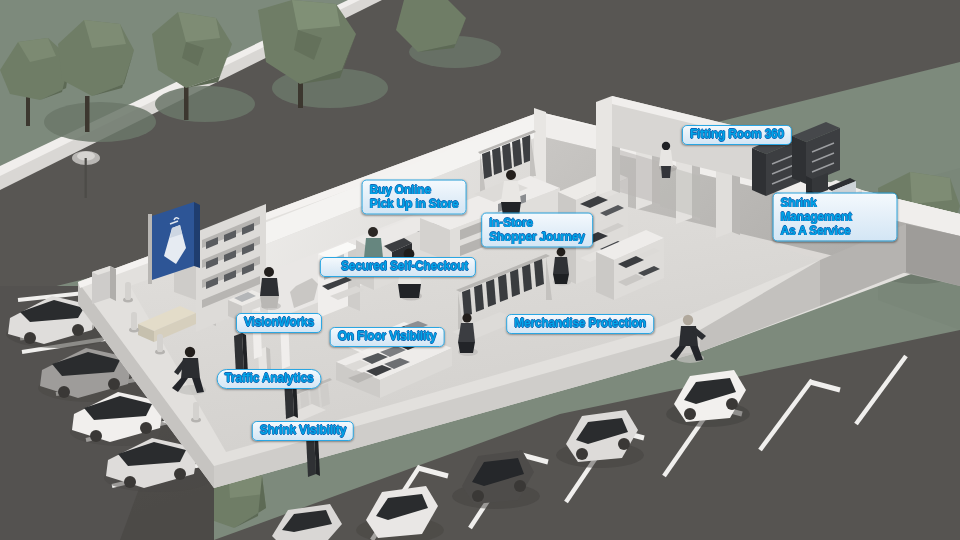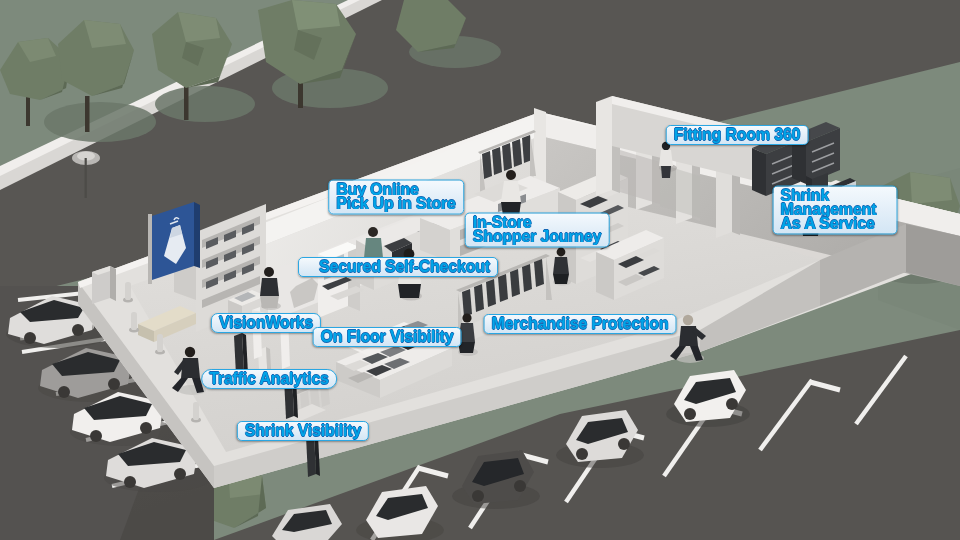--- a/index.html
+++ b/index.html
@@ -14,21 +14,21 @@
 
   
   .pill{
     position:absolute;
     background:linear-gradient(180deg,#f4f9fd 0%,#e2eef8 55%,#d3e6f5 100%);
     border:1.6px solid #2aa6e2;
     border-radius:5px;
     padding:2px 7px 3px 7px;
     color:#00a5e8;
     font-weight:bold;
-    font-size:16px;
+    font-size:12px;
     line-height:13px;
     letter-spacing:-0.2px;
     white-space:pre-line;
     text-shadow:
       0.7px 0 0 #1466b4, -0.7px 0 0 #1466b4,
       0 0.7px 0 #1466b4, 0 -0.7px 0 #1466b4;
     box-shadow:0 1px 2px rgba(0,0,0,.35);
     transform:translate(-50%,-50%);
     pointer-events:auto;
   }
@@ -655,28 +655,28 @@
       <ellipse cx="690" cy="358" rx="14" ry="5" fill="#c2c0bd" opacity=".7"></ellipse>
       <circle cx="688" cy="320" r="5.2" fill="#b0a89c"></circle>
       <path d="M681 326 L696 326 L698 346 L679 346 Z" fill="#2b2d31"></path>
       <path d="M679 346 L686 346 L676 360 L670 356 Z" fill="#23252a"></path>
       <path d="M690 346 L698 346 L703 360 L696 361 Z" fill="#23252a"></path>
       <path d="M696 328 L706 336 L702 340 L692 332 Z" fill="#2b2d31"></path>
     </g>
   </svg>
 
   <div class="layer">
-    <div class="pill two" style="left:396px;top:197px;">Buy Online
+    <div class="pill two" style="left:414px;top:197px;">Buy Online
 Pick Up in Store</div>
     <div class="pill two" style="left:537px;top:230px;">In-Store
 Shopper Journey</div>
     <div class="pill" style="left:737px;top:135px;">Fitting Room 360</div>
-    <div class="pill two" style="left:835px;top:210px;">Shrink Management
+    <div class="pill two" style="left:835px;top:217px;">Shrink Management
 As A Service</div>
     <div class="pill" style="left:398px;top:267px;padding-left:20px;">Secured Self-Checkout</div>
     <div class="pill" style="left:580px;top:314px;margin-top:10px;">Merchandise Protection</div>
-    <div class="pill" style="left:266px;top:323px;border-radius:7px;">VisionWorks</div>
+    <div class="pill" style="left:279px;top:323px;">VisionWorks</div>
     <div class="pill" style="left:387px;top:337px;">On Floor Visibility</div>
     <div class="pill" style="left:269px;top:379px;border-radius:10px;">Traffic Analytics</div>
     <div class="pill" style="left:303px;top:431px;">Shrink Visibility</div>
   </div>
 
 </div>
 
 </body></html>

